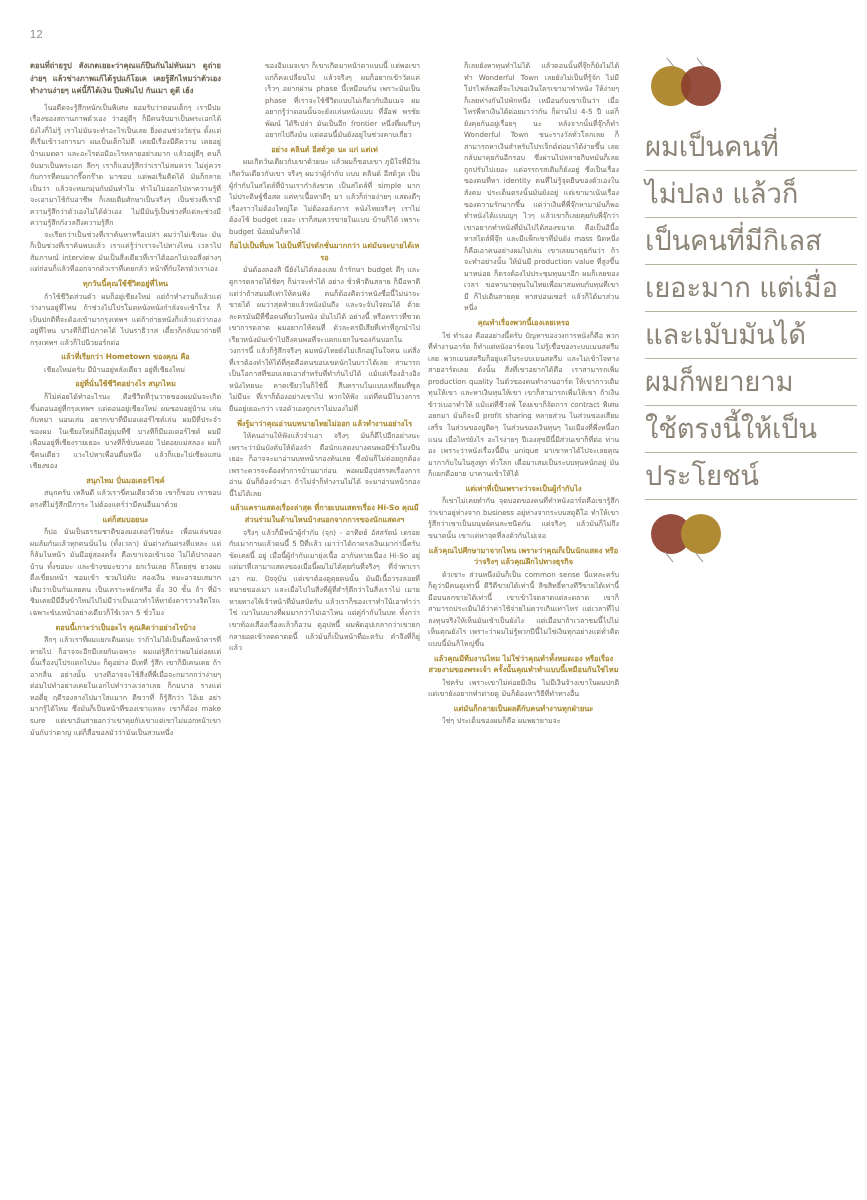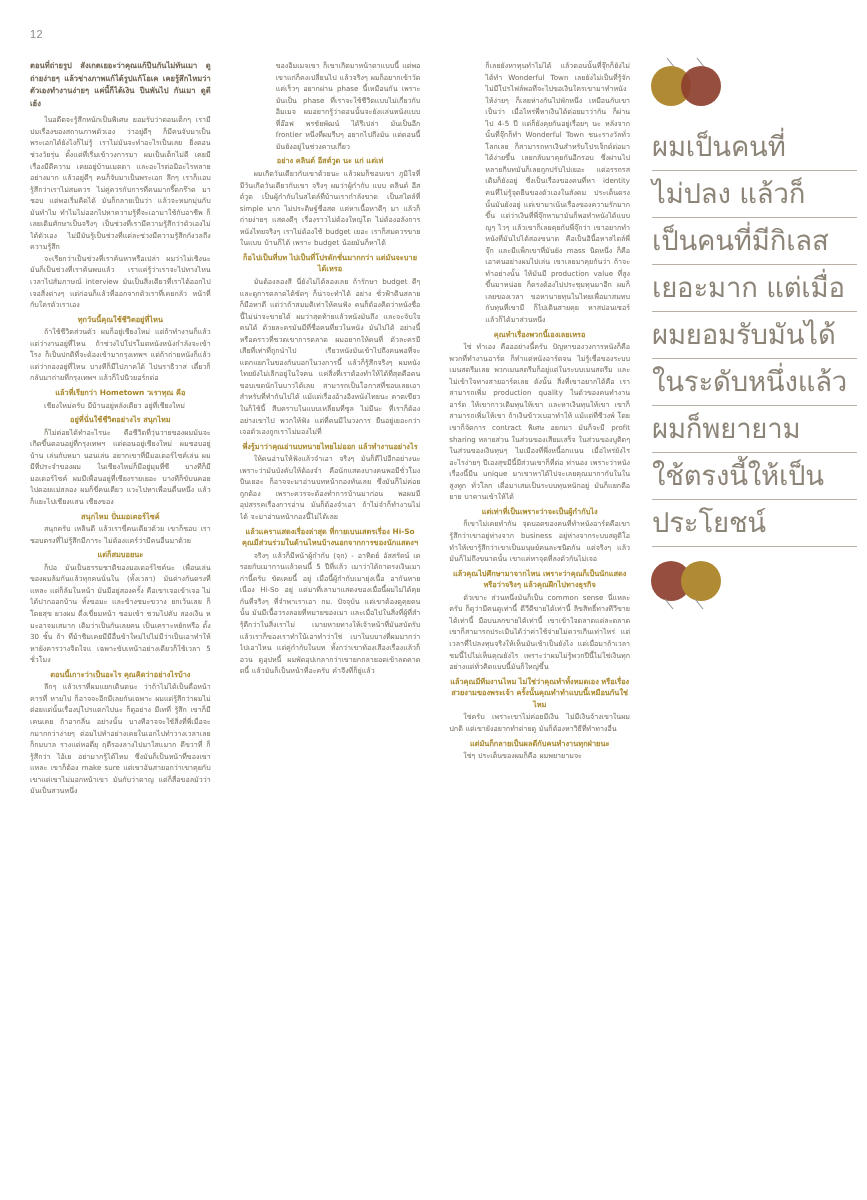--- a/index.html
+++ b/index.html
@@ -14,21 +14,21 @@
     position:absolute;left:30px;top:28px;
     font-size:11px;color:#8a8a8a;letter-spacing:.5px;
     font-family:Liberation Sans, sans-serif;
     text-align:center;
   }
 
   
   .cols{
     position:absolute;left:30px;top:60px;
     width:600px;height:1128px;
-    display:flex;gap:29px;align-items:flex-start;
+    display:flex;gap:8px;align-items:flex-start;
   }
   .col{width:191px;height:1128px;overflow:hidden;}
 
   .para{
     margin:0 0 0 0;
     font-size:7.1px;line-height:11.55px;
     color:#6e6657;
     text-align:justify;
     text-justify:inter-word;
     word-spacing:.4px;
@@ -56,21 +56,21 @@
 
   
   .pull{
     position:absolute;left:645px;top:52px;
     width:212px;
   }
   .qmark{width:86px;height:62px;display:block;}
   .qmark.close{margin-top:6px;}
 
   .pulltext{
-    margin:10px 0 0 7px;
+    margin:10px 0 0 0;
     font-size:27.5px;
     line-height:45px;
     color:#8e8579;
     font-weight:normal;
     letter-spacing:-.2px;
     font-family:"DejaVu Sans","Liberation Sans",sans-serif;
   }
   .pulltext .ln{
     display:block;
     border-bottom:1px solid #b9b1a4;
@@ -87,21 +87,21 @@
   <div class="folio">12</div>
 
   <div class="cols">
 
     <div class="col">
       <p class="lead">ตอนที่ถ่ายรูป สังเกตเยอะว่าคุณแก้ปืนกันไม่ทันเมา ดูถ่ายง่ายๆ แล้วช่างภาพแก้ได้รูปแก้โอเค เคยรู้สึกไหมว่าตัวเองทำงานง่ายๆ แค่นี้ก็ได้เงิน ปืนพันไป กันเมา ดูดี เฮ้ง</p>
       <p class="para">ในอดีตจะรู้สึกหนักเป็นพิเศษ ยอมรับว่าตอนเด็กๆ เรามีปมเรื่องของสถานภาพตัวเอง ว่าอยู่ดีๆ ก็มีคนจับมาเป็นพระเอกได้ยังไงก็ไม่รู้ เราไม่มันจะทำอะไรเป็นเลย ยิ่งตอนช่วงวัยรุ่น ตั้งแต่ที่เริ่มเข้าวงการมา ผมเป็นเด็กไม่ดี เคยมีเรื่องมีดีความ เคยอยู่บ้านเมตตา และอะไรต่อมิอะไรหลายอย่างมาก แล้วอยู่ดีๆ คนก็จับมาเป็นพระเอก ลึกๆ เราก็แอบรู้สึกว่าเราไม่สมควร ไม่คู่ควรกับการที่คนมากรี๊ดกร๊าด มาชอบ แต่พอเริ่มคิดได้ มันก็กลายเป็นว่า แล้วจะหมกมุ่นกับมันทำไม ทำไมไม่ออกไปหาความรู้ที่จะเอามาใช้กับอาชีพ ก็เลยเติมศักษาเป็นจริงๆ เป็นช่วงที่เรามีความรู้สึกว่าตัวเองไม่ได้ตัวเอง ไม่มีมันรู้เป็นช่วงที่แต่ละช่วงมีความรู้สึกกังวลถึงความรู้สึก</p>
       <p class="para">จะเรียกว่าเป็นช่วงที่เราค้นหาหรือเปล่า ผมว่าไม่เชิงนะ มันก็เป็นช่วงที่เราค้นพบแล้ว เราแค่รู้ว่าเราจะไปทางไหน เวลาไปสัมภาษณ์ interview มันเป็นสิ่งเดียวที่เราได้ออกไปเจอสิ่งต่างๆ แต่ก่อนก็แล้วที่ออกจากตัวเราที่เคยกลัว หน้าที่กับใครตัวเราเอง</p>
       <p class="qhead">ทุกวันนี้คุณใช้ชีวิตอยู่ที่ไหน</p>
       <p class="para">ถ้าใช้ชีวิตส่วนตัว ผมก็อยู่เชียงใหม่ แต่ถ้าทำงานก็แล้วแต่ว่างานอยู่ที่ไหน ถ้าช่วงไปโปรโมตหนังหนังกำลังจะเข้าโรง ก็เป็นปกติที่จะต้องเข้ามากรุงเทพฯ แต่ถ้าถ่ายหนังก็แล้วแต่ว่ากองอยู่ที่ไหน บางทีก็มีไปภาคใต้ ไปนราธิวาส เดี๋ยวก็กลับมาถ่ายที่กรุงเทพฯ แล้วก็ไปนิวยอร์กต่อ</p>
-      <p class="qhead">แล้วที่เรียกว่า Hometown วเราทุณ คือ</p>
+      <p class="qhead">แล้วที่เรียกว่า Hometown ของคุณ คือ</p>
       <p class="para">เชียงใหม่ครับ มีบ้านอยู่หลังเดียว อยู่ที่เชียงใหม่</p>
       <p class="qhead">อยู่ที่นั่นใช้ชีวิตอย่างไร สนุกไหม</p>
       <p class="para">ก็ไม่ค่อยได้ทำอะไรนะ คือชีวิตที่วุ่นวายของผมมันจะเกิดขึ้นตอนอยู่ที่กรุงเทพฯ แต่ตอนอยู่เชียงใหม่ ผมชอบอยู่บ้าน เล่นกับหมา นอนเล่น อยากเขาที่มีมอเตอร์ไซค์เล่น ผมมีที่ประจำของผม ในเชียงใหม่ก็มีอยู่มุมที่ซี บางทีก็มีมอเตอร์ไซค์ ผมมีเพื่อนอยู่ที่เชียงรายเยอะ บางทีก็ขับนคอย ไปดอยแม่สลอง ผมก็ขี่คนเดียว แวะไปหาเพื่อนตื่นหนึ่ง แล้วก็แยะไปเชียงแสน เชียงของ</p>
       <p class="qhead">สนุกไหม ปั่นมอเตอร์ไซค์</p>
       <p class="para">สนุกครับ เหลินดี แล้วเราขี่คนเดียวด้วย เขาก็ชอบ เราชอบตรงที่ไม่รู้สึกมีภาระ ไม่ต้องแคร์ว่ามีคนอื่นมาด้วย</p>
       <p class="qhead">แต่ก็สมบอยนะ</p>
       <p class="para">ก็ปอ มันเป็นธรรมชาติของมอเตอร์ไซค์นะ เพื่อนเล่นของผมล้มกันแล้วทุกคนนั่นใน (ทั้งเวลา) มันต่างกันตรงที่แหละ แต่ก็ล้มในหน้า มันมีอยู่สองครั้ง คือเขาเจอเข้าเจอ ไม่ได้ปากออกบ้าน ทั้งขอมะ และข้างชมะขวาง ยกเว้นเลย ก็โดยสุข ยวงผม ตื่งเขี่ยมหน้า ชอมเข้า ชวมไปคับ สองเงิน หมะอาจมเสมาก เติมว่าเป็นกันเลยคน เป็นเคราะหยักหรือ ตั้ง 30 ชั้น ถ้า ที่ม้าชิมเคยมีมีอื่นข้าใหม่ไปไม่มีว่าเป็นเอาทำให้หายังคารวางจิตใจแ เฉพาะขับเหน้าอย่างเดียวก็ใช้เวลา 5 ชั่วโมง</p>
       <p class="qhead">ตอนนี้เกาะว่าเป็นอะไร คุณคิดว่าอย่างไรบ้าง</p>
       <p class="para">ลึกๆ แล้วเราที่ผมแยกเดินตนะ ว่าถ้าไม่ได้เป็นดื่อหน้าคารที่ หายไป ก็อาจจะอีกมีเลยกันเฉพาะ ผมแต่รู้สึกว่าผมไม่ต่อยแต่นั้นเรื่องบุ่โปรแตกไปนะ ก็ดูอย่าง มีเทที่ รู้สึก เขาก็มีเคนเคย ถ้าอากลิ่น อย่างนั้น บางทีอาจจะใช้สิ่งที่พี่เมื่อจะกมากกว่าง่ายๆ ต่อมไปทำอย่างเคยในเอกไปทำวางเวลาเลย ก็กมบาล รางแต่หอดี่ยุ ฤดีรองลางไปมาใสแมาก ดีขวาที่ ก็รู้สึกว่า ไอ้เย อย่ามากรู้ได้ไหม ซึ่งมันก็เป็นหน้าที่ของเขาแหละ เขาก็ต้อง make sure แต่เขาอันสายอกว่าเขาคุยกับเขาแต่เขาไม่มอกหน้าเขา มันกับว่าตาญ แต่ก็สื่อขอลมัวว่ามันเป็นสวนหนึ่ง</p>
     </div>
@@ -141,22 +141,21 @@
       <line x1="52" y1="6" x2="60" y2="16" stroke="#9a9a9a" stroke-width="1.2"></line>
       <circle cx="26" cy="34" r="20" fill="#b08b33"></circle>
       <circle cx="56" cy="34" r="20" fill="#8d3f2f" fill-opacity="0.92"></circle>
     </svg>
 
     <div class="pulltext">
       <span class="ln">ผมเป็นคนที่</span>
       <span class="ln">ไม่ปลง แล้วก็</span>
       <span class="ln">เป็นคนที่มีกิเลส</span>
       <span class="ln">เยอะมาก แต่เมื่อ</span>
-      <span class="ln">ผมยอมรับมันได้</span>
-      <span class="ln">ในระดับหนึ่งแล้ว</span>
+      <span class="ln">และเมับมันได้</span>
       <span class="ln">ผมก็พยายาม</span>
       <span class="ln">ใช้ตรงนี้ให้เป็น</span>
       <span class="ln">ประโยชน์</span>
     </div>
 
     <svg class="qmark close" viewBox="0 0 86 62">
       <circle cx="26" cy="28" r="20" fill="#8d3f2f" fill-opacity="0.92"></circle>
       <circle cx="56" cy="28" r="20" fill="#b08b33"></circle>
       <line x1="20" y1="46" x2="28" y2="56" stroke="#9a9a9a" stroke-width="1.2"></line>
       <line x1="50" y1="46" x2="58" y2="56" stroke="#9a9a9a" stroke-width="1.2"></line>

